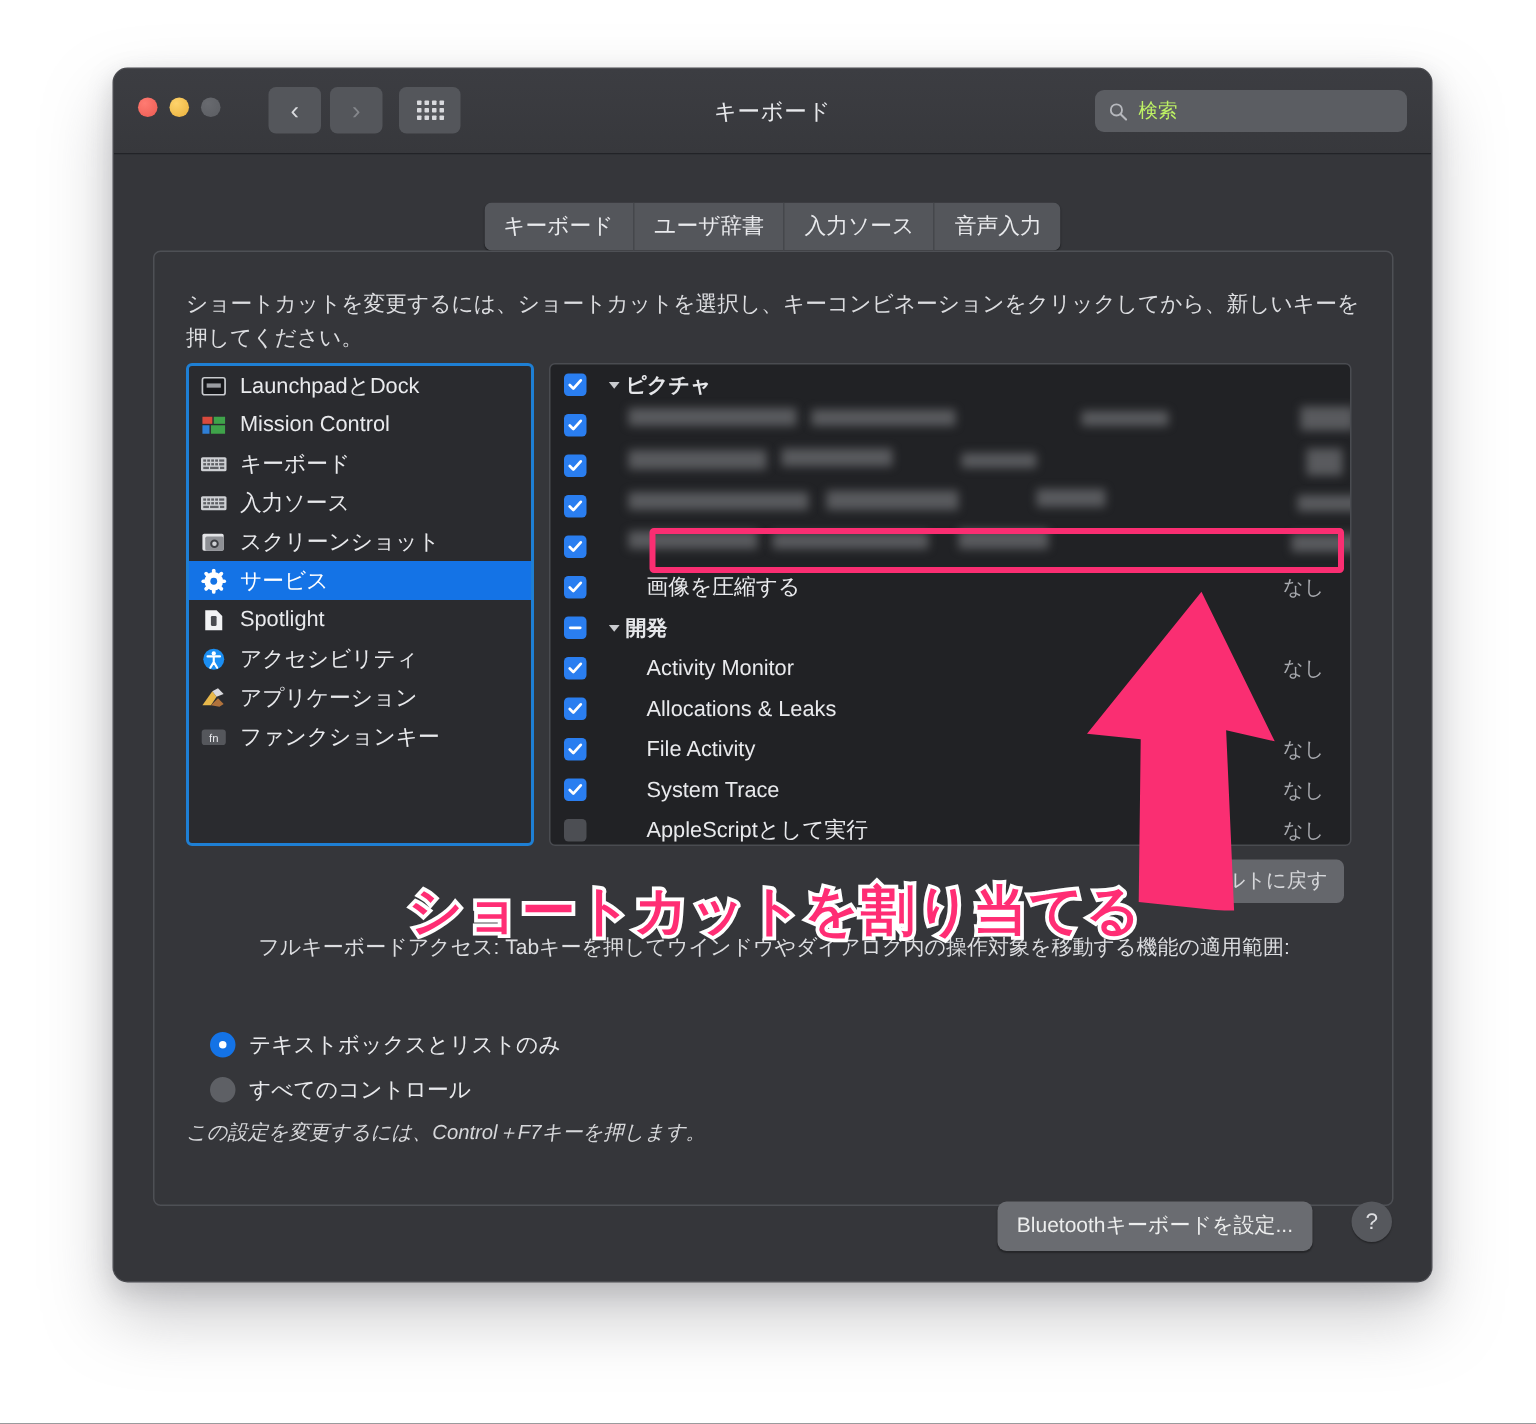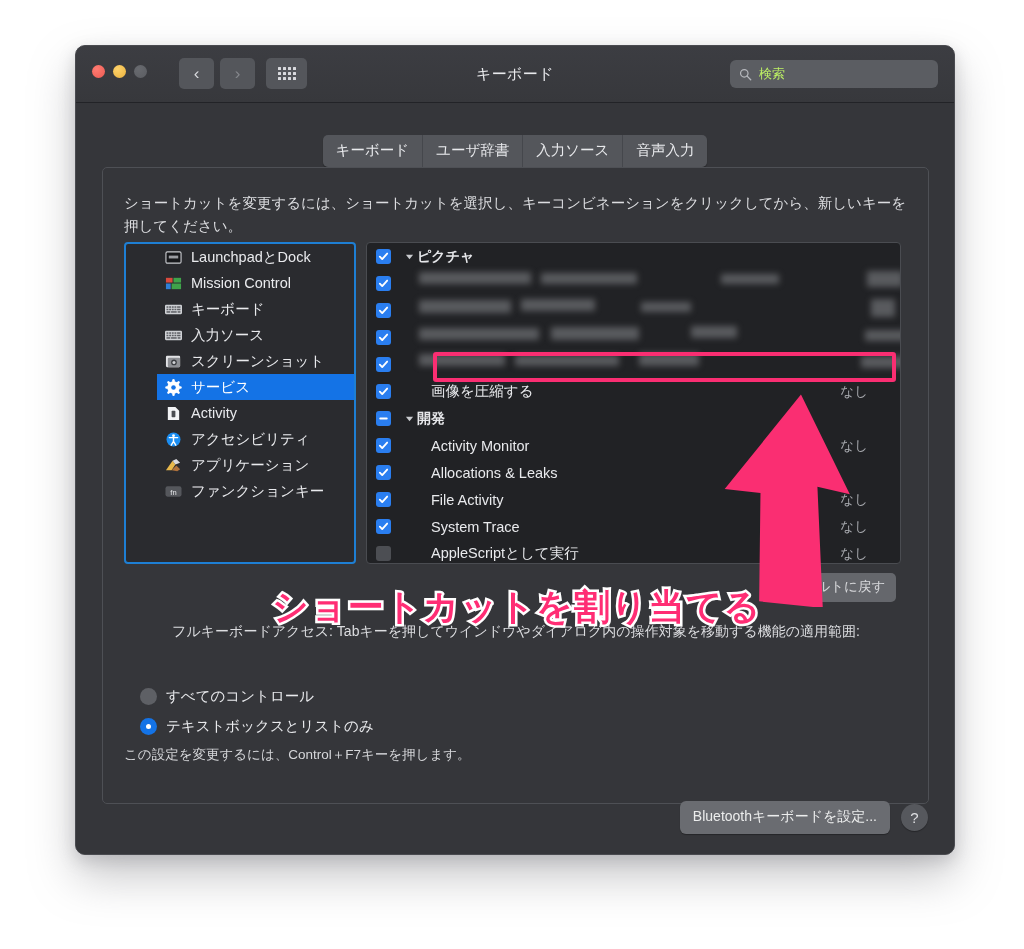--- a/index.html
+++ b/index.html
@@ -197,21 +197,20 @@
   }
   .side-item {
     display: flex;
     align-items: center;
     gap: 8px;
     height: 26px;
     padding: 12px 7px;
     color: #e9eaed;
     font-size: 14.5px;
     white-space: nowrap;
-    margin-left: 31px;
   }
   .side-item.selected { background: #1473e6; color: #ffffff; }
   .side-ico {
     width: 19px; height: 17px;
     flex: 0 0 auto;
     display: flex; align-items: center; 
   }
   .side-scrollnub {
     position: absolute;
     right: -6px;
@@ -261,21 +260,21 @@
     font-weight: bold;
   }
   .itemlabel {
     color: #e9eaed;
     font-size: 14.5px;
     margin-left: 40px;
     white-space: nowrap;
   }
   .keyval {
     position: absolute;
-    right: 32px;
+    right: 17px;
     color: #a7a9ae;
     font-size: 13.5px;
   }
 
   
   .blurrow { position: relative; }
   .blurpatch {
     position: absolute;
     filter: blur(3.2px);
     border-radius: 1px;
@@ -344,30 +343,31 @@
   }
   .radio.off { background: #5e6065; }
   .radio-label { color: #e9eaed; font-size: 14.5px; }
 
   .note {
     position: absolute;
     left: 21px;
     top: 578px;
     color: #d6d7da;
     font-size: 13.5px;
+    font-style: italic;
   }
 
   
   .footer {
     position: absolute;
     right: 26px;
     bottom: 22px;
     display: flex;
-    align-items: center;
-    gap: 11px;
+    align-items: flex-start;
+    gap: 26px;
   }
   .bt-btn {
     background: #6a6c71;
     color: #eceded;
     font-size: 14px;
     padding: 7px 13px 8px;
     border-radius: 6px;
     white-space: nowrap;
     box-shadow: 0 1px 1px rgba(0,0,0,0.3);
   }
@@ -565,21 +565,21 @@
                 </span>
                 <span>サービス</span>
               </div>
               <div class="side-item">
                 <span class="side-ico">
                   <svg viewBox="0 0 20 18" width="19" height="17">
                     <path d="M4 2 h8 l4 4 v10 H4 Z" fill="#f2f3f5"></path>
                     <rect x="8" y="6" width="4" height="7" rx="0.8" fill="#4a4c51"></rect>
                   </svg>
                 </span>
-                <span>Activity</span>
+                <span>Spotlight</span>
               </div>
               <div class="side-item">
                 <span class="side-ico">
                   <svg viewBox="0 0 20 18" width="19" height="17">
                     <circle cx="10" cy="9" r="7.4" fill="#1b8ef2"></circle>
                     <circle cx="10" cy="4.9" r="1.5" fill="#ffffff"></circle>
                     <path d="M5.6 7 h8.8 M10 7 v4 M10 11 l-2.4 4 M10 11 l2.4 4" stroke="#ffffff" stroke-width="1.5" stroke-linecap="round" fill="none"></path>
                   </svg>
                 </span>
                 <span>アクセシビリティ</span>
@@ -732,26 +732,26 @@
           <div class="hl-box"></div>
         </div>
       </div>
 
       <div class="restore-btn">デフォルトに戻す</div>
 
       <div class="fka">フルキーボードアクセス: Tabキーを押してウインドウやダイアログ内の操作対象を移動する機能の適用範囲:</div>
 
       <div class="radios">
         <div class="radio-row">
+          <span class="radio on"></span>
+          <span class="radio-label">テキストボックスとリストのみ</span>
+        </div>
+        <div class="radio-row">
           <span class="radio off"></span>
           <span class="radio-label">すべてのコントロール</span>
-        </div>
-        <div class="radio-row">
-          <span class="radio on"></span>
-          <span class="radio-label">テキストボックスとリストのみ</span>
         </div>
       </div>
 
       <div class="note">この設定を変更するには、Control＋F7キーを押します。</div>
     </div>
 
     <div class="footer">
       <div class="bt-btn">Bluetoothキーボードを設定...</div>
       <div class="help-btn">?</div>
     </div>

